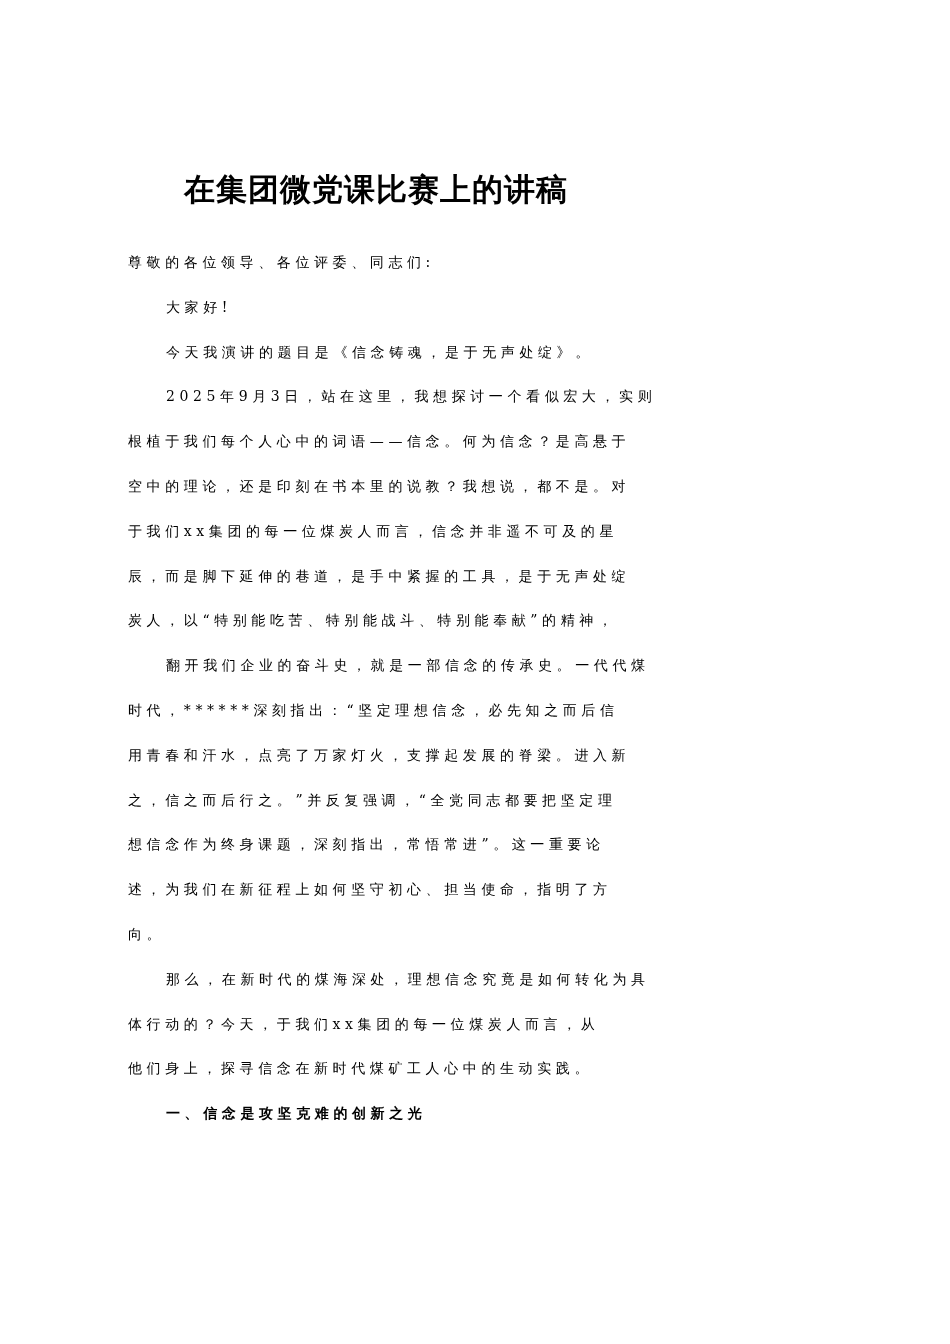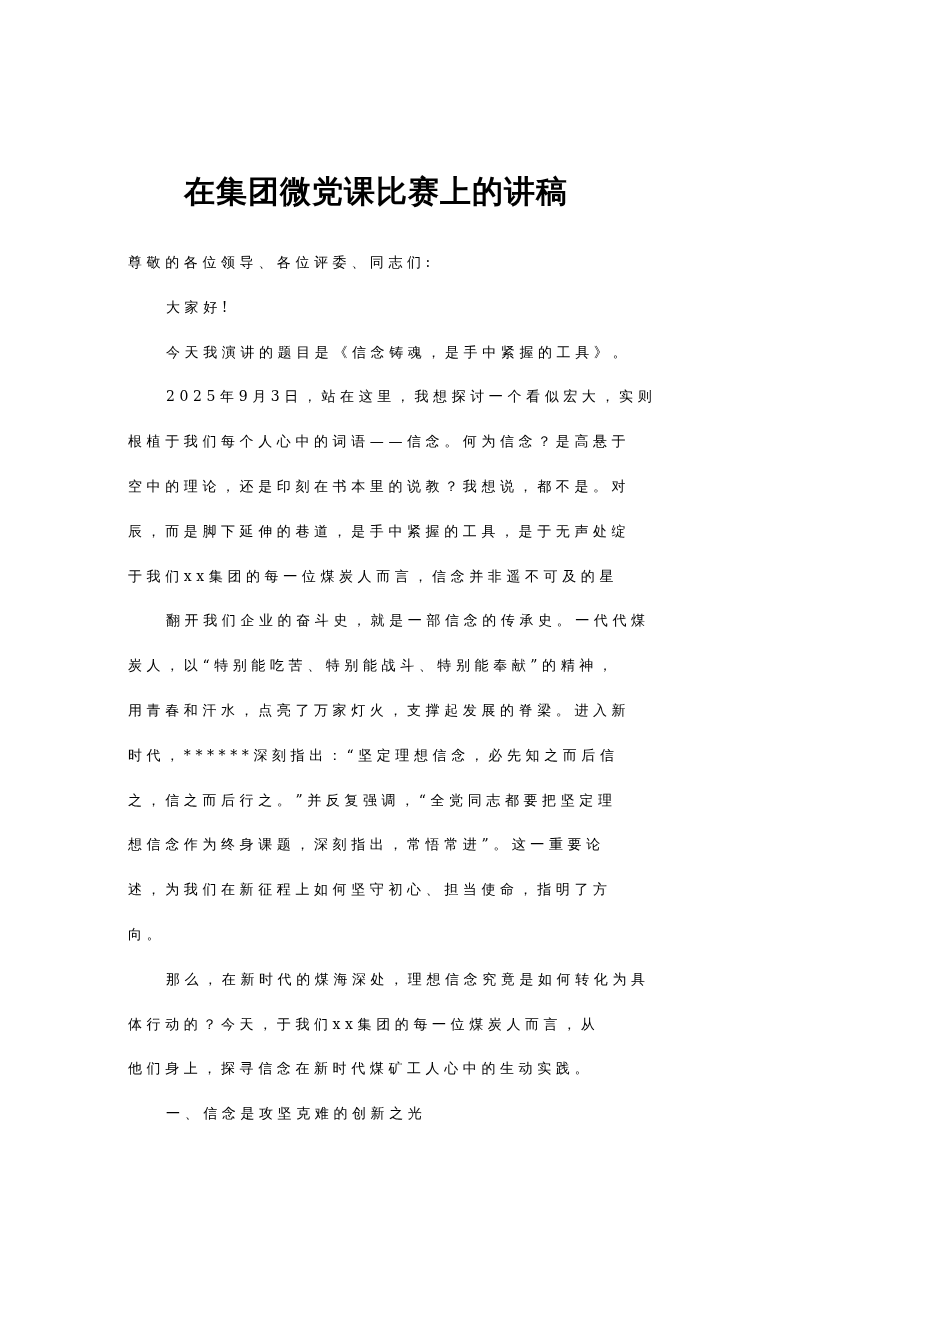--- a/index.html
+++ b/index.html
@@ -26,70 +26,70 @@
     .title {
       position: absolute;
       left: 0;
       top: 170px;
       width: 752px;
       text-align: center;
       font-size: 31px;
       font-weight: bold;
       letter-spacing: 1px;
       line-height: 44px;
-      font-family: Liberation Sans, sans-serif;
+      font-family: Liberation Mono, monospace;
     }
     .body-text {
       position: absolute;
       left: 128px;
       top: 240px;
       width: 705px;
     }
     .line {
       height: 44.8px;
       line-height: 44.8px;
       font-size: 14px;
       letter-spacing: 4.6px;
       white-space: nowrap;
     }
     .indent {
       padding-left: 38px;
     }
     .heading {
-      font-weight: normal;
+      font-weight: bold;
       font-family: "DejaVu Sans", "Liberation Sans", sans-serif;
     }
   </style>
 </head>
 <body>
 
 <div class="page">
   <div class="title">在集团微党课比赛上的讲稿</div>
 
   <div class="body-text">
     <div class="line">尊敬的各位领导、各位评委、同志们:</div>
     <div class="line indent">大家好!</div>
 
     <div>
-      <div class="line indent">今天我演讲的题目是《信念铸魂，是手中紧握的工具》。</div>
+      <div class="line indent">今天我演讲的题目是《信念铸魂，是于无声处绽》。</div>
     </div>
 
     <div>
       <div class="line indent">2025年9月3日，站在这里，我想探讨一个看似宏大，实则</div>
       <div class="line">根植于我们每个人心中的词语——信念。何为信念？是高悬于</div>
       <div class="line">空中的理论，还是印刻在书本里的说教？我想说，都不是。对</div>
+      <div class="line">于我们xx集团的每一位煤炭人而言，信念并非遥不可及的星</div>
       <div class="line">辰，而是脚下延伸的巷道，是手中紧握的工具，是于无声处绽</div>
-      <div class="line">于我们xx集团的每一位煤炭人而言，信念并非遥不可及的星</div>
     </div>
 
     <div>
+      <div class="line">炭人，以“特别能吃苦、特别能战斗、特别能奉献”的精神，</div>
       <div class="line indent">翻开我们企业的奋斗史，就是一部信念的传承史。一代代煤</div>
-      <div class="line">炭人，以“特别能吃苦、特别能战斗、特别能奉献”的精神，</div>
+      <div class="line">时代，******深刻指出：“坚定理想信念，必先知之而后信</div>
       <div class="line">用青春和汗水，点亮了万家灯火，支撑起发展的脊梁。进入新</div>
-      <div class="line">时代，******深刻指出：“坚定理想信念，必先知之而后信</div>
       <div class="line">之，信之而后行之。”并反复强调，“全党同志都要把坚定理</div>
       <div class="line">想信念作为终身课题，深刻指出，常悟常进”。这一重要论</div>
       <div class="line">述，为我们在新征程上如何坚守初心、担当使命，指明了方</div>
       <div class="line">向。</div>
     </div>
 
     <div>
       <div class="line indent">那么，在新时代的煤海深处，理想信念究竟是如何转化为具</div>
       <div class="line">体行动的？今天，于我们xx集团的每一位煤炭人而言，从</div>
       <div class="line">他们身上，探寻信念在新时代煤矿工人心中的生动实践。</div>

